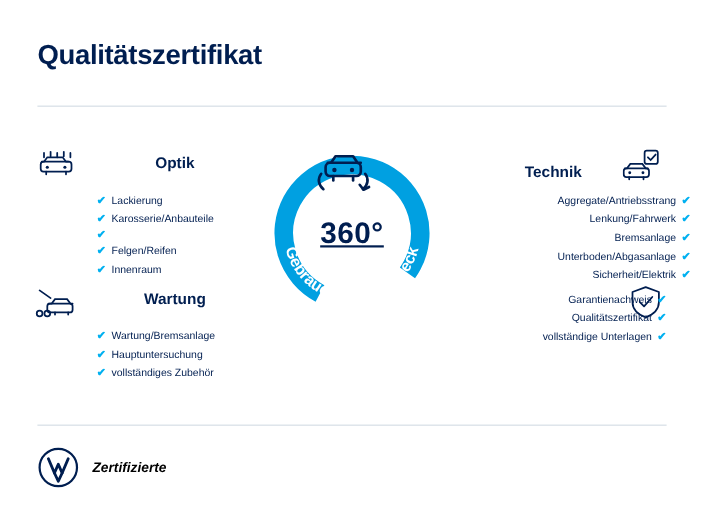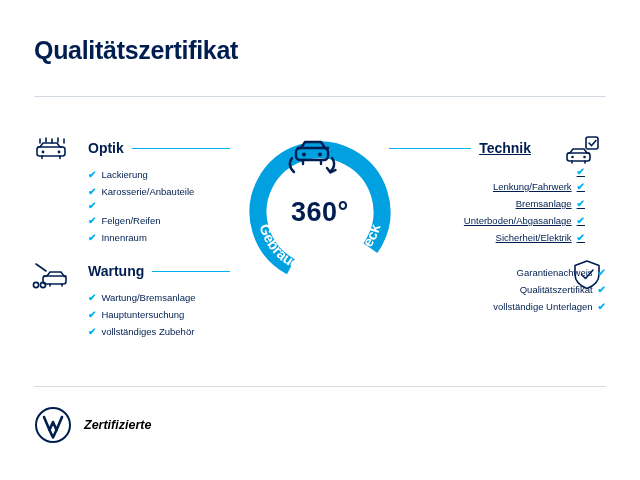--- a/index.html
+++ b/index.html
@@ -76,24 +76,24 @@
     flex: 1;
     height: 1px;
     background: #00b0f0;
   }
 
   
   .block { position: absolute; }
 
   #block-optik   { left: 34px;  top: 140px; width: 196px; }
   #block-wartung { left: 34px;  top: 263px; width: 196px; }
-  #block-technik { left: 389px; top: 140px; width: 196px; text-align: right; text-decoration: underline; }
+  #block-technik { left: 432px; top: 140px; width: 196px; text-align: right; }
   #block-garantie{ left: 410px; top: 263px; width: 196px; text-align: right; }
 
-  .block .head-line { margin-bottom: 9px; }
+  .block .head-line { margin-bottom: 9px; flex-direction: column; }
   .block .list { padding-top: 2px; }
   #block-optik .list   { padding-left: 54px; }
   #block-wartung .list { padding-left: 54px; }
   #block-technik .list { padding-right: 0px; }
   #block-garantie .list{ padding-right: 0px; }
 
   
   .corner-icon {
     position: absolute;
     width: 42px;
@@ -125,20 +125,21 @@
     top: 0;
     width: 184px;
     height: 184px;
     display: flex;
     align-items: center;
     justify-content: center;
     font-size: 27px;
     font-weight: bold;
     color: #001e50;
     letter-spacing: 0.5px;
+    text-decoration: underline;
   }
 
   
   .footer-rule {
     position: absolute;
     left: 34px;
     top: 386px;
     width: 572px;
     height: 1px;
     background: #d2dbe3;
@@ -255,20 +256,21 @@
       <circle cx="18.5" cy="23" r="1.3" fill="#001e50" stroke="none"></circle>
     </svg>
   </div>
   <div class="block" id="block-technik">
     <div class="sec-head head-line" id="head-technik">
       <span class="rule"></span>
       <span class="sec-title">Technik</span>
     </div>
     <div class="list right-list">
       <div class="check-row">
+        <span>Aggregate/Antriebsstrang</span>
         <span class="tick">✔</span>
       </div>
       <div class="check-row">
         <span>Lenkung/Fahrwerk</span>
         <span class="tick">✔</span>
       </div>
       <div class="check-row">
         <span>Bremsanlage</span>
         <span class="tick">✔</span>
       </div>

